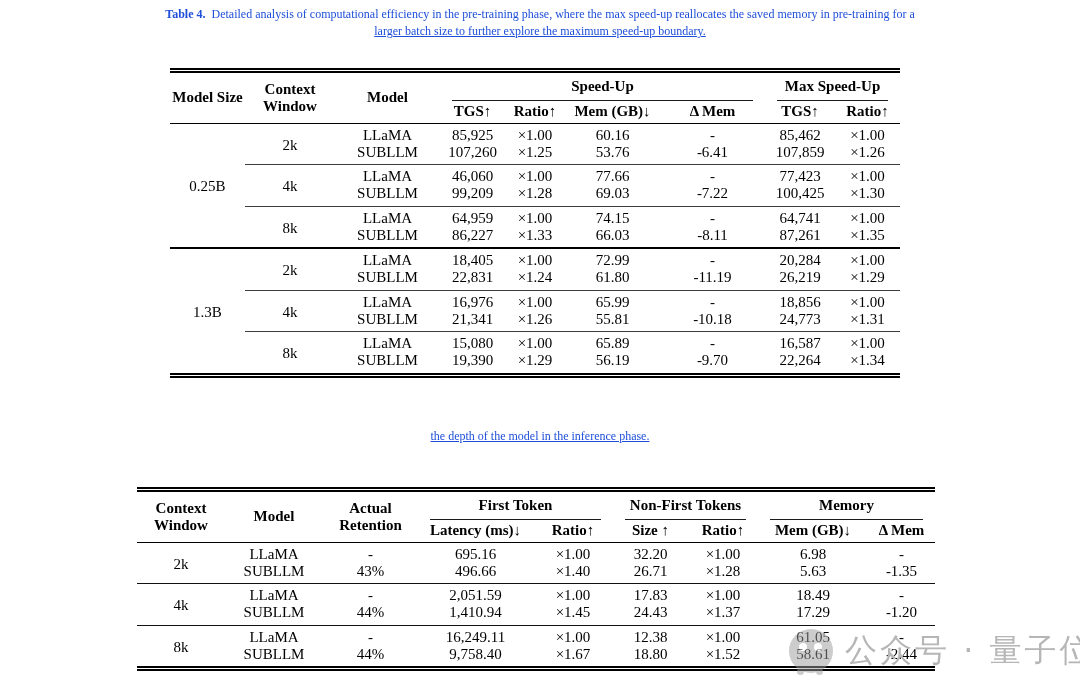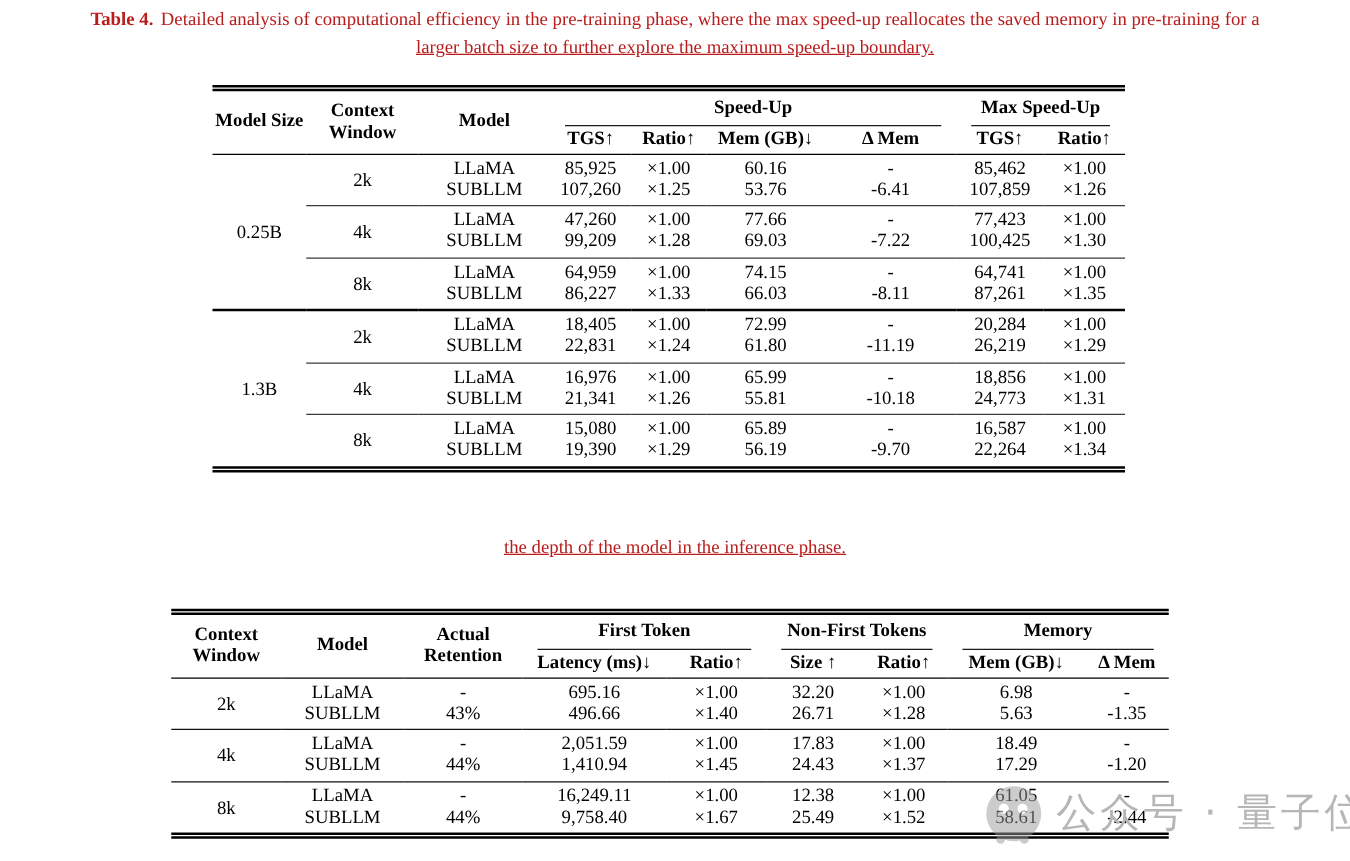--- a/index.html
+++ b/index.html
@@ -1,21 +1,21 @@
 <!DOCTYPE html>
 <html><head>
 <meta charset="utf-8">
 <style>
   html,body { margin:0; padding:0; }
   body {
     width:1080px; height:689px; background:#ffffff; position:relative;
     overflow:hidden; color:#000;
     font-family:"Liberation Serif","DejaVu Serif",serif;
   }
-  .cap { position:absolute; font-size:15px; line-height:1.45; color:#b91c1c; }
+  .cap { position:absolute; font-size:12px; line-height:1.45; color:#1d4ed8; }
   .cap .l1 { white-space:nowrap; text-align:center; }
   .cap .l2 { text-align:center;text-decoration:underline; }
   .cap b { font-weight:bold; padding-right:6px; }
 
   .wrap { position:absolute; border-top:5px double #000; border-bottom:5px double #000; }
   #t4wrap { left:170px; top:68px; width:730px; }
   #t5wrap { left:137px; top:487px; width:798px; }
 
   table.t { border-collapse:collapse; width:100%; font-size:15px; table-layout:fixed; }
   table.t th, table.t td { padding:0; font-weight:normal; text-align:center; vertical-align:middle; line-height:1.15; }
@@ -100,21 +100,21 @@
       <td>×1.25</td>
       <td>53.76</td>
       <td>-6.41</td>
       <td>107,859</td>
       <td>×1.26</td>
     </tr>
 
     <tr class="gs cl">
       <td rowspan="2">4k</td>
       <td class="al">LLaMA</td>
-      <td>47,260</td>
+      <td>46,060</td>
       <td>×1.00</td>
       <td>77.66</td>
       <td>-</td>
       <td>77,423</td>
       <td>×1.00</td>
     </tr>
     <tr class="ge">
       <td class="al">SUBLLM</td>
       <td>99,209</td>
       <td>×1.28</td>
@@ -298,21 +298,21 @@
       <td>12.38</td>
       <td>×1.00</td>
       <td>61.05</td>
       <td>-</td>
     </tr>
     <tr class="ge">
       <td class="al">SUBLLM</td>
       <td>44%</td>
       <td>9,758.40</td>
       <td>×1.67</td>
-      <td>25.49</td>
+      <td>18.80</td>
       <td>×1.52</td>
       <td>58.61</td>
       <td>-2.44</td>
     </tr>
   </tbody>
 </table>
 </div>
 
 <div class="wm">
   <div class="wm-logo">

